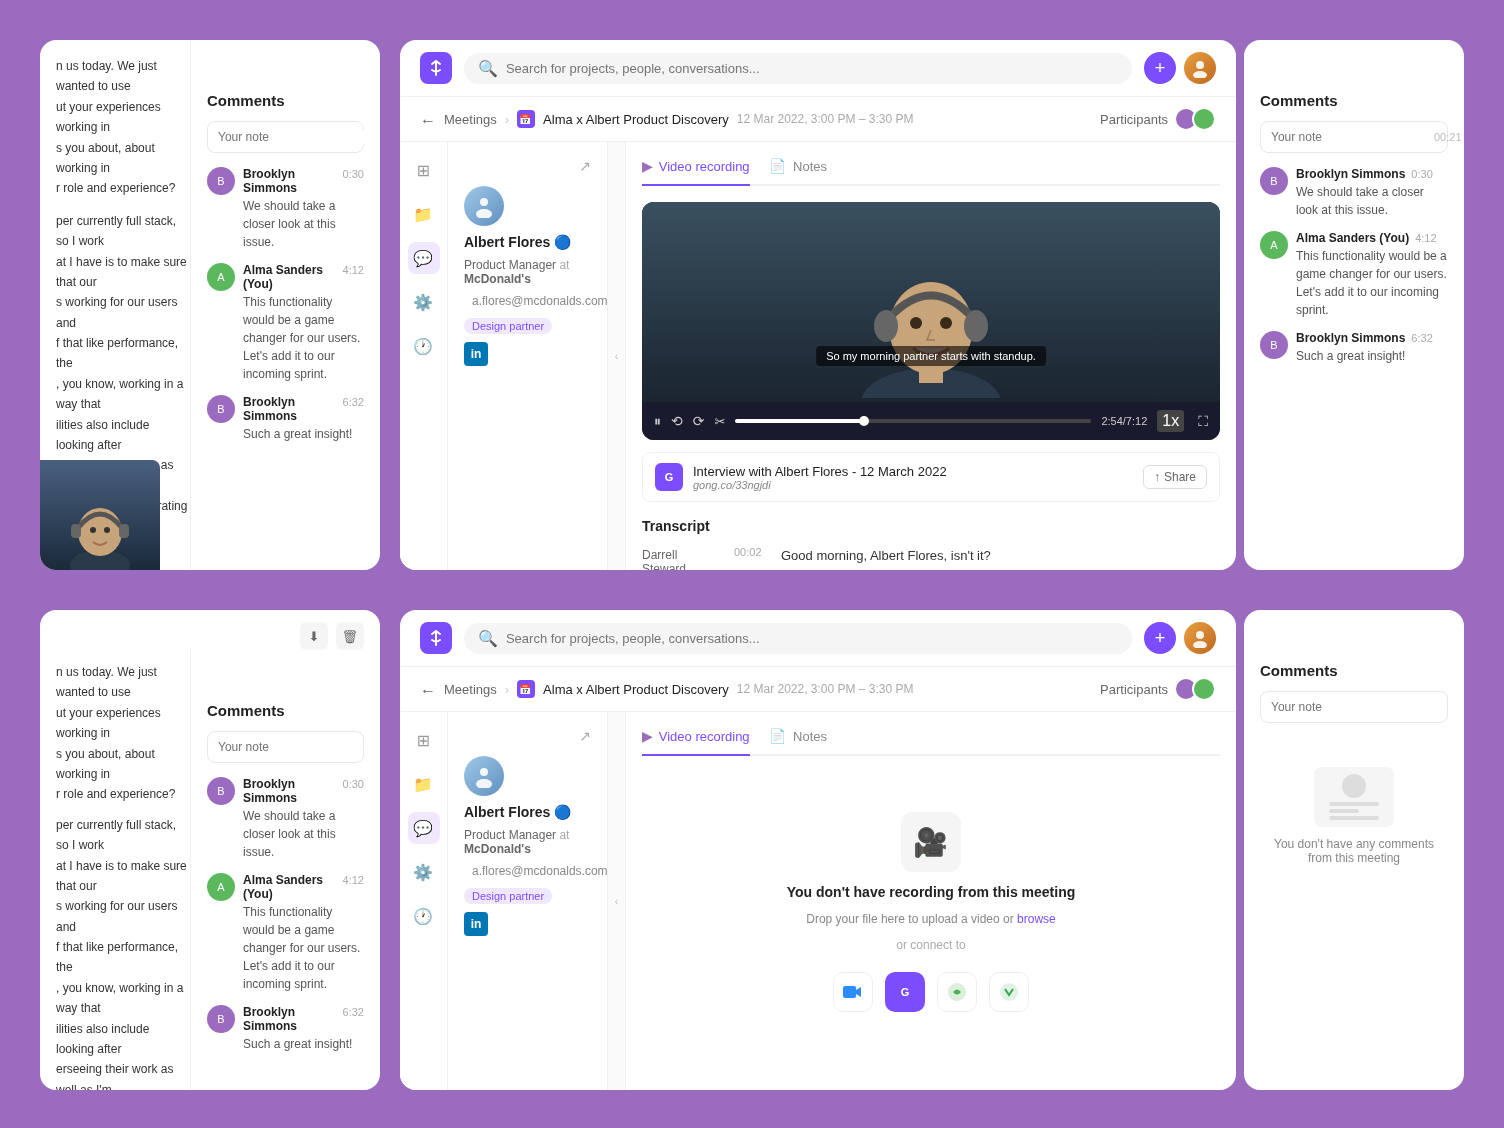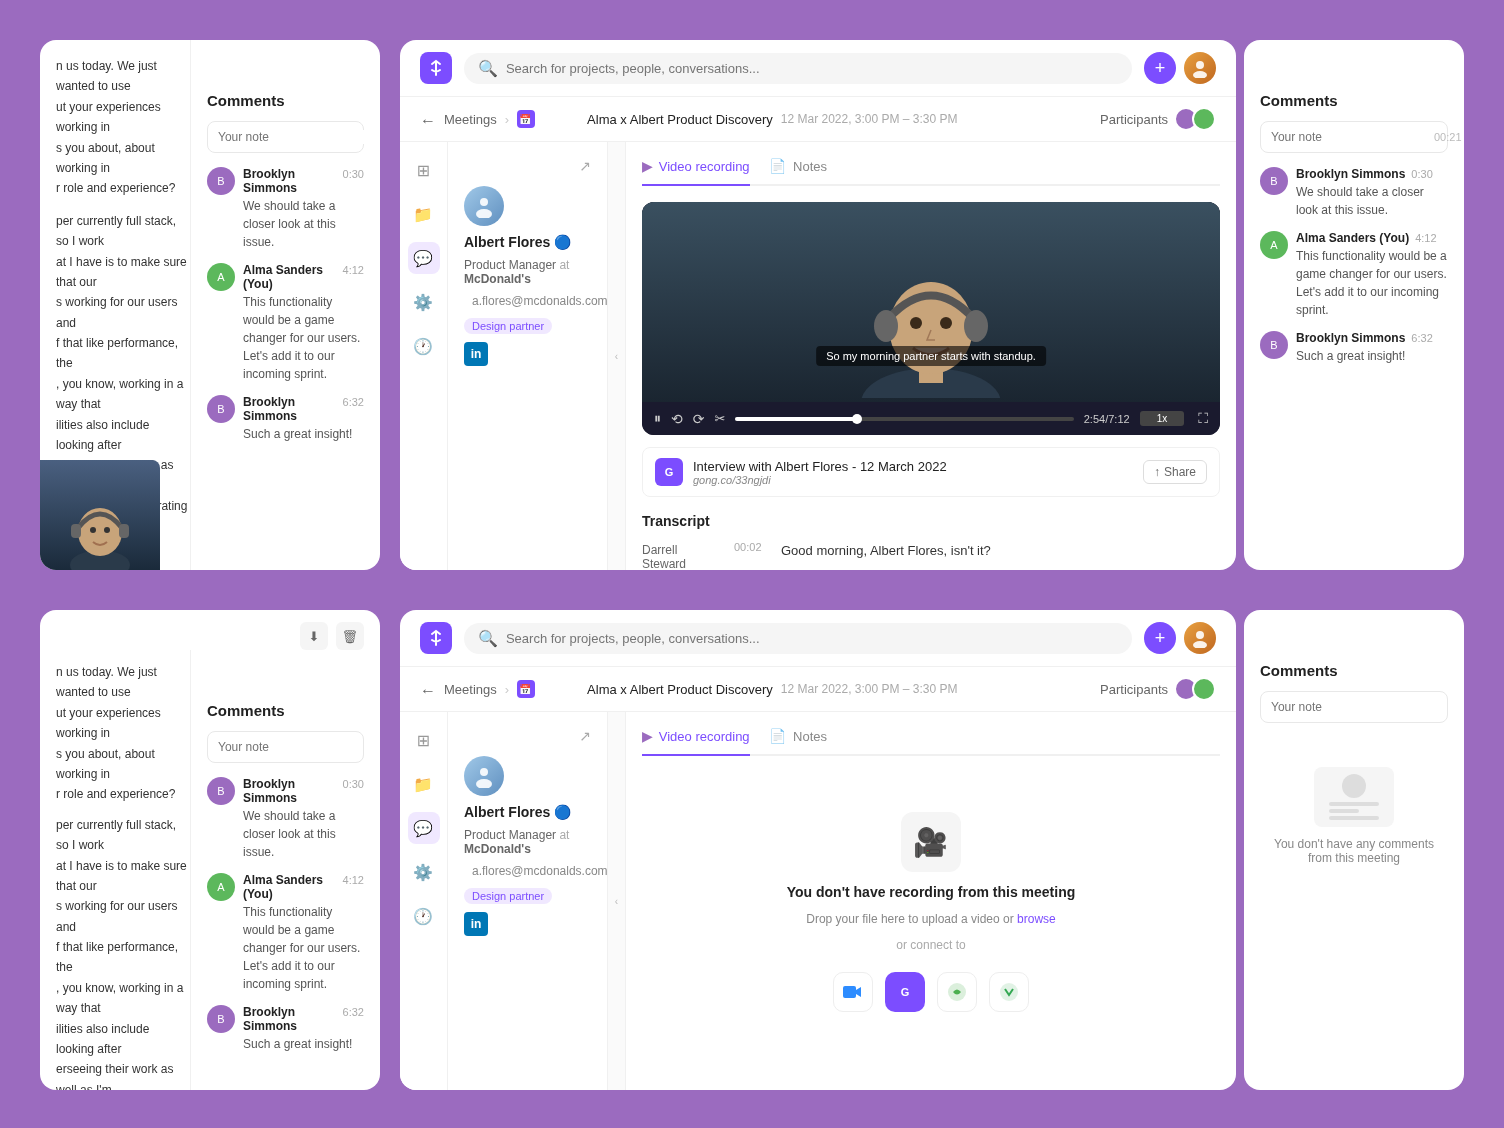--- a/index.html
+++ b/index.html
@@ -151,21 +151,21 @@
       display: flex;
       align-items: center;
       padding: 10px 20px;
       border-bottom: 1px solid #f0f0f0;
       gap: 8px;
       font-size: 13px;
       color: #666;
     }
 
     .breadcrumb-bar .separator { color: #ccc; }
-    .breadcrumb-bar .current { color: #222; font-weight: 500; margin-left: 44px; }
+    .breadcrumb-bar .current { color: #222; font-weight: 500; }
     .meeting-icon {
       width: 18px; height: 18px;
       background: #7c4dff;
       border-radius: 4px;
       display: inline-flex;
       align-items: center;
       justify-content: center;
       font-size: 10px;
       color: white;
     }
@@ -400,23 +400,23 @@
     }
 
     .time-display {
       color: #ccc;
       font-size: 11px;
       white-space: nowrap;
     }
 
     .speed-btn {
       color: white;
-      font-size: 10px;
+      font-size: 16px;
       background: #444;
-      padding: 2px 17px;
+      padding: 2px 5px;
       border-radius: 3px;
     }
 
     
     .gong-bar {
       display: flex;
       align-items: center;
       gap: 10px;
       padding: 10px 12px;
       border: 1px solid #f0f0f0;

